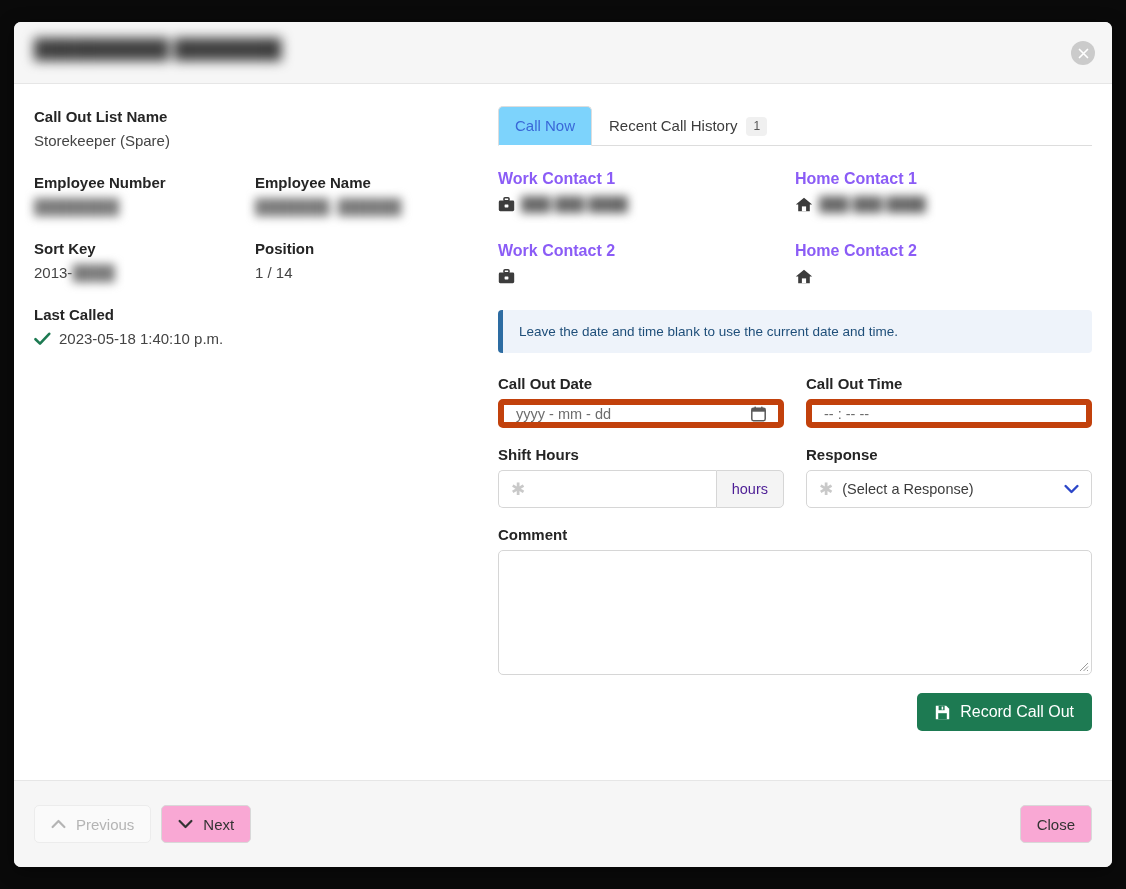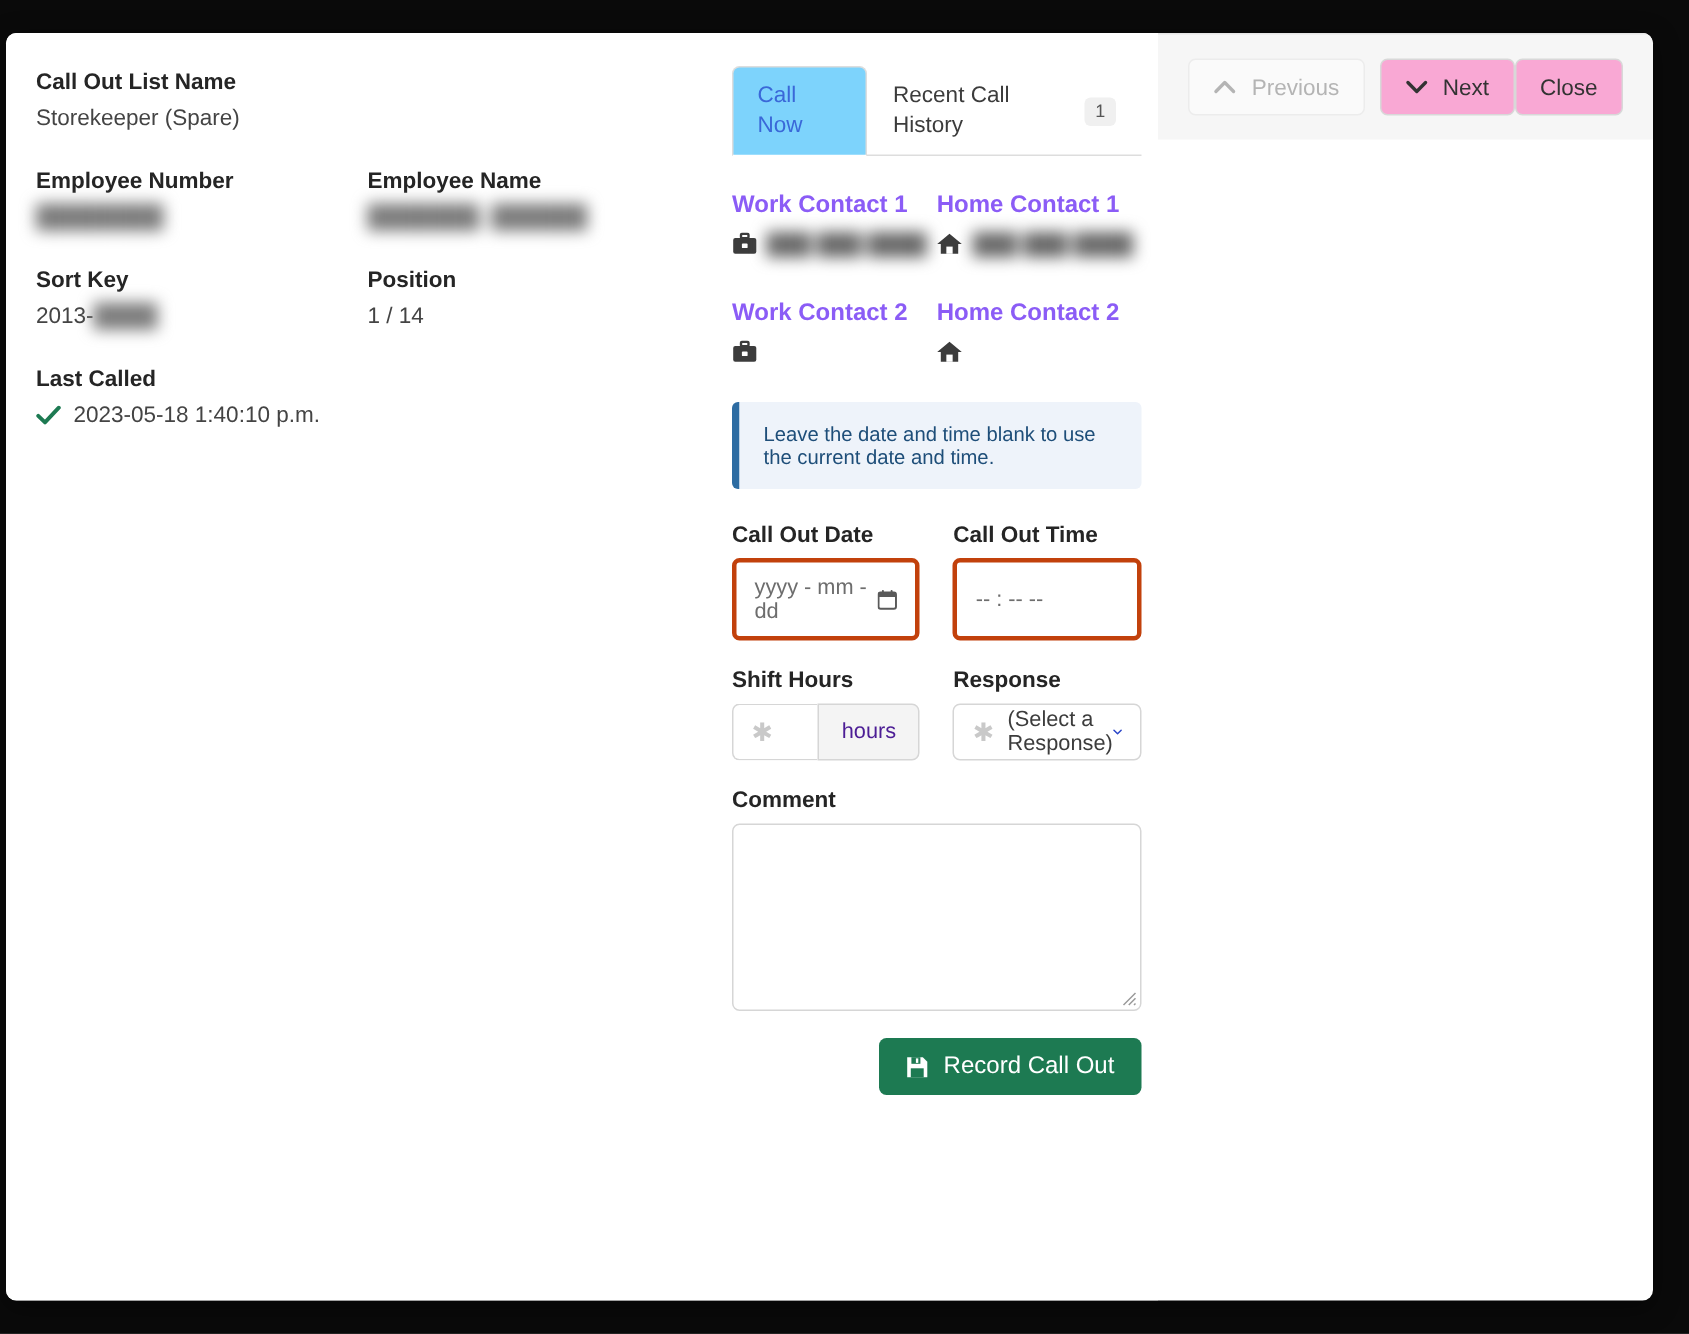--- a/index.html
+++ b/index.html
@@ -9,26 +9,26 @@
     background: #000000;
     font-family: "Liberation Sans", sans-serif;
     overflow: hidden;
   }
   .backdrop {
     position: absolute; inset: 0;
     background: #0a0a0a;
   }
   .modal {
     position: absolute;
-    left: 4px; top: 22px;
+    left: 14px; top: 22px;
     width: 1098px; height: 845px;
     background: #ffffff;
     border-radius: 7px;
     overflow: hidden;
-    display: flex; flex-direction: row;
+    display: flex; flex-direction: column;
     box-shadow: 0 4px 18px rgba(0,0,0,0.45);
   }
   
   .modal-header {
     position: relative;
     height: 62px;
     background: #f6f6f6;
     border-bottom: 1px solid #e6e6e6;
     flex: 0 0 auto;
   }
@@ -136,22 +136,22 @@
 
   
   .form-row { display: flex; gap: 22px; margin-bottom: 18px; }
   .form-col { flex: 1 1 0; min-width: 0; }
   .form-label {
     display: block;
     font-size: 15px; font-weight: 700; color: #252525;
     margin-bottom: 7px;
   }
   .input-box {
-    width: 100%; height: 55px;
-    border: 3px solid #c2410c;
+    width: 100%; height: 29px;
+    border: 6px solid #c2410c;
     border-radius: 5px;
     background: #fff;
     display: flex; align-items: center;
     padding: 0 12px;
     font-size: 14.5px;
     color: #6d6d6d;
   }
   .input-box .ph { color: #6d6d6d; }
   .cal-icon { margin-left: auto; }
 
@@ -213,21 +213,21 @@
     padding: 0 18px;
     font-size: 16px;
     display: flex; align-items: center; gap: 10px;
     cursor: pointer;
     font-family: inherit;
   }
 
   
   .modal-footer {
     flex: 0 0 auto;
-    height: 71px;
+    height: 87px;
     background: #f6f6f6;
     border-top: 1px solid #e6e6e6;
     display: flex; align-items: center;
     padding: 0 20px;
   }
   .footer-left { display: flex; gap: 10px; }
   .footer-right { margin-left: auto; }
   .btn {
     height: 38px;
     padding: 0 16px;

